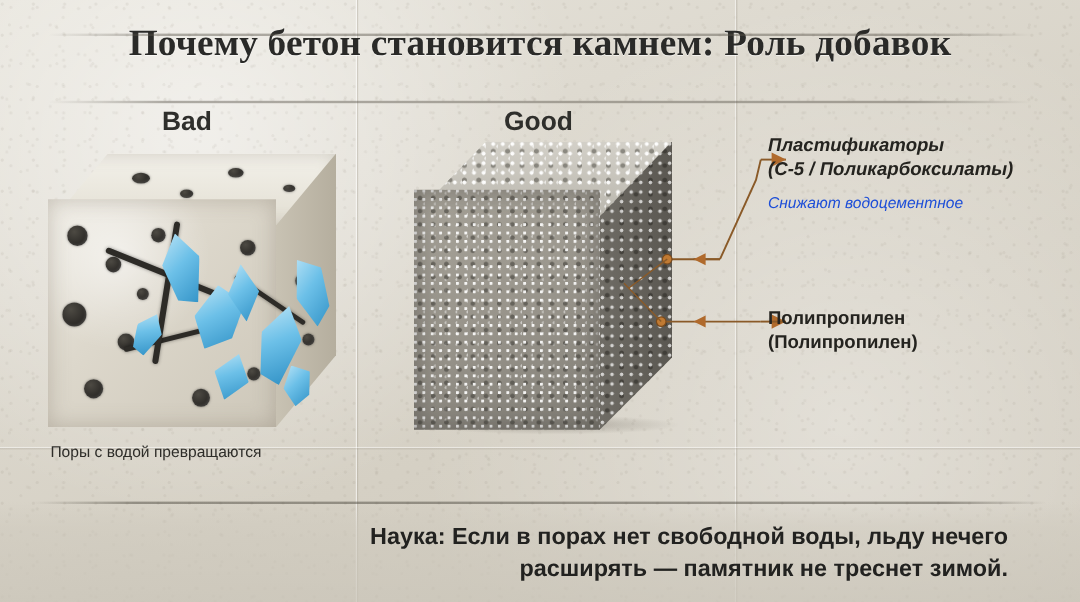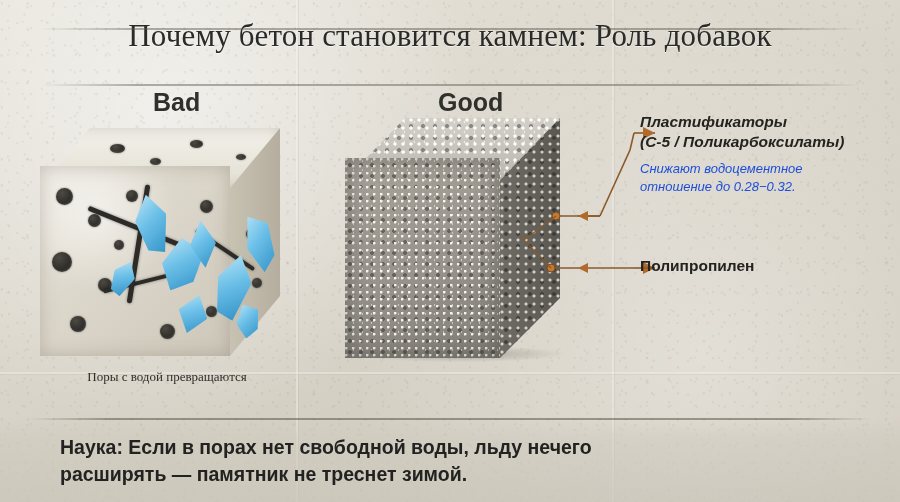--- a/index.html
+++ b/index.html
@@ -47,43 +47,42 @@
     background: linear-gradient(180deg, rgba(255,255,255,0) 0%, rgba(255,255,255,0.7) 45%, rgba(150,143,128,0.3) 60%, rgba(255,255,255,0) 100%); }
 
   
   .title-band {
     position: absolute;
     left: 0; right: 0; top: 18px;
     text-align: center;
   }
   .title-text {
     font-family: "Liberation Serif", serif;
-    font-weight: normal;
+    font-weight: bold;
     font-size: 31px;
     color: #2a2a28;
     letter-spacing: 0.2px;
     text-shadow: 0 1px 0 rgba(255,255,255,0.6);
   }
   .title-rule {
     position: absolute;
     left: 40px; right: 40px;
     height: 2px;
     background: linear-gradient(90deg, rgba(90,85,75,0) 0%, rgba(90,85,75,0.45) 12%, rgba(90,85,75,0.45) 88%, rgba(90,85,75,0) 100%);
   }
   .title-rule.top { top: 10px; }
   .title-rule.bottom { top: 66px; }
 
   
   .col-label {
     position: absolute;
     font-family: "Liberation Sans", sans-serif;
     font-weight: bold;
-    font-size: 25px;
+    font-size: 22px;
     color: #2f2f2c;
-    margin-left: 18px;
   }
   .lbl-bad  { left: 135px; top: 88px; }
   .lbl-good { left: 420px; top: 88px; }
 
   
   .cube { position: absolute; }
 
   
   #cube-bad { left: 40px; top: 128px; width: 240px; height: 228px; }
   #cube-good { left: 345px; top: 118px; width: 215px; height: 240px; }
@@ -195,44 +194,43 @@
     left: 0; top: 0;
     width: 900px; height: 502px;
     pointer-events: none;
   }
 
   
   .bad-caption {
     position: absolute;
     left: 42px; top: 368px;
     width: 250px;
-    font-family: Liberation Serif, serif;
+    font-family: Liberation Sans, sans-serif;
     font-size: 13px;
     line-height: 1.45;
     color: #2e2d29;
-    text-align: center;
   }
 
   
   .science-band {
     position: absolute;
     left: 0; right: 0; bottom: 0;
     height: 84px;
     background: linear-gradient(180deg, rgba(214,209,198,0.0) 0%, rgba(207,202,190,0.55) 25%, rgba(203,198,186,0.75) 100%);
   }
   .science-rule {
     position: absolute;
     left: 28px; right: 28px; top: 0;
     height: 2px;
     background: linear-gradient(90deg, rgba(80,76,66,0) 0%, rgba(80,76,66,0.5) 10%, rgba(80,76,66,0.5) 90%, rgba(80,76,66,0) 100%);
   }
   .science-text {
     position: absolute;
     left: 60px; right: 60px; top: 16px;
-    text-align: left;
+    text-align: right;
     font-family: "Liberation Sans", sans-serif;
     font-size: 19.5px;
     font-weight: bold;
     color: #222220;
     line-height: 1.36;
   }
   .science-text .lead { }
 </style>
 </head>
 <body>
@@ -319,27 +317,27 @@
     <path d="M 556 216 L 524 240" stroke="#8a5a28" stroke-width="1.2" fill="none"></path>
   </svg>
 
   <div class="callout" id="callout-plast">
     <div class="callout-title">
       <span>Пластификаторы</span><br>
       <span>(С-5 / Поликарбоксилаты)</span>
     </div>
     <div class="callout-sub">
       <span>Снижают водоцементное</span><br>
-      <span>отношение до 0.28−0.32.</span>
     </div>
   </div>
 
   <div class="callout" id="callout-fiber">
     <div class="callout-title">
       <span>Полипропилен</span><br>
+      <span>(Полипропилен)</span>
     </div>
   </div>
 
   <div class="bad-caption">
     <span>Поры с водой превращаются</span><br>
   </div>
 
   <div class="science-band">
     <div class="science-rule"></div>
     <div class="science-text">

